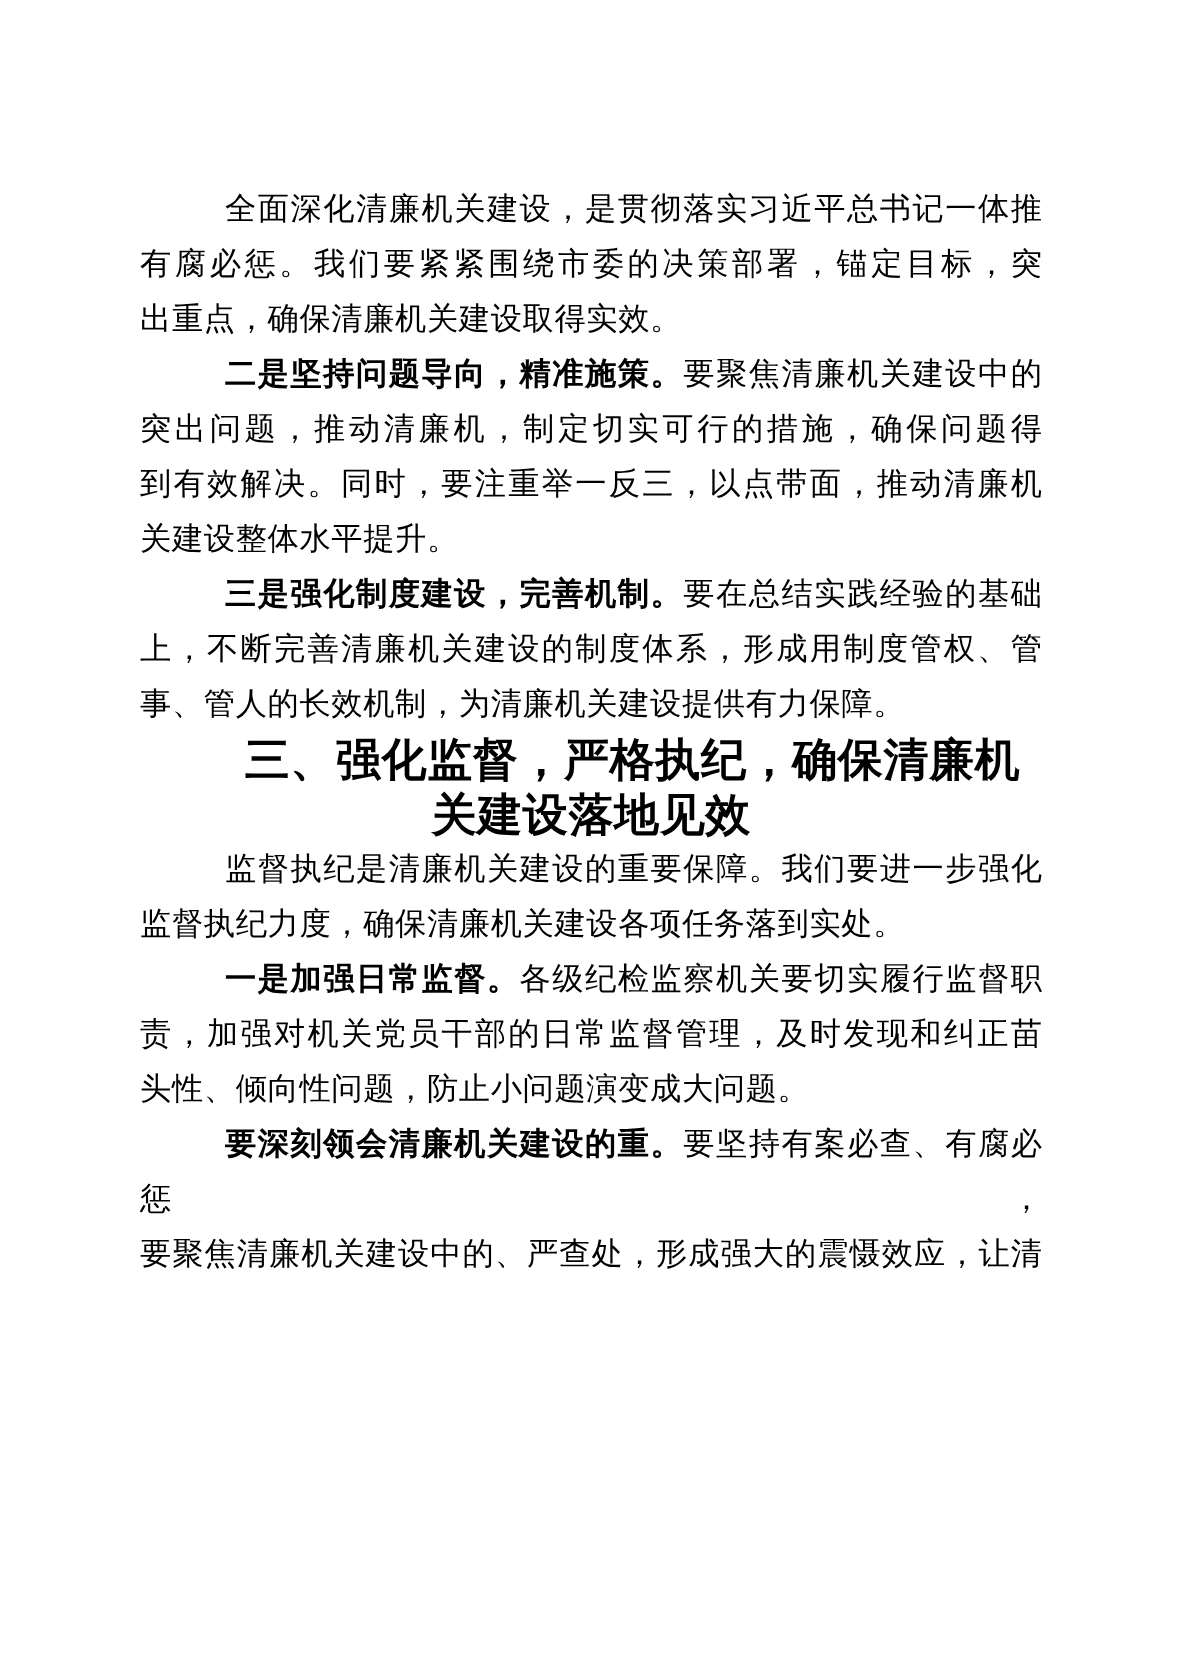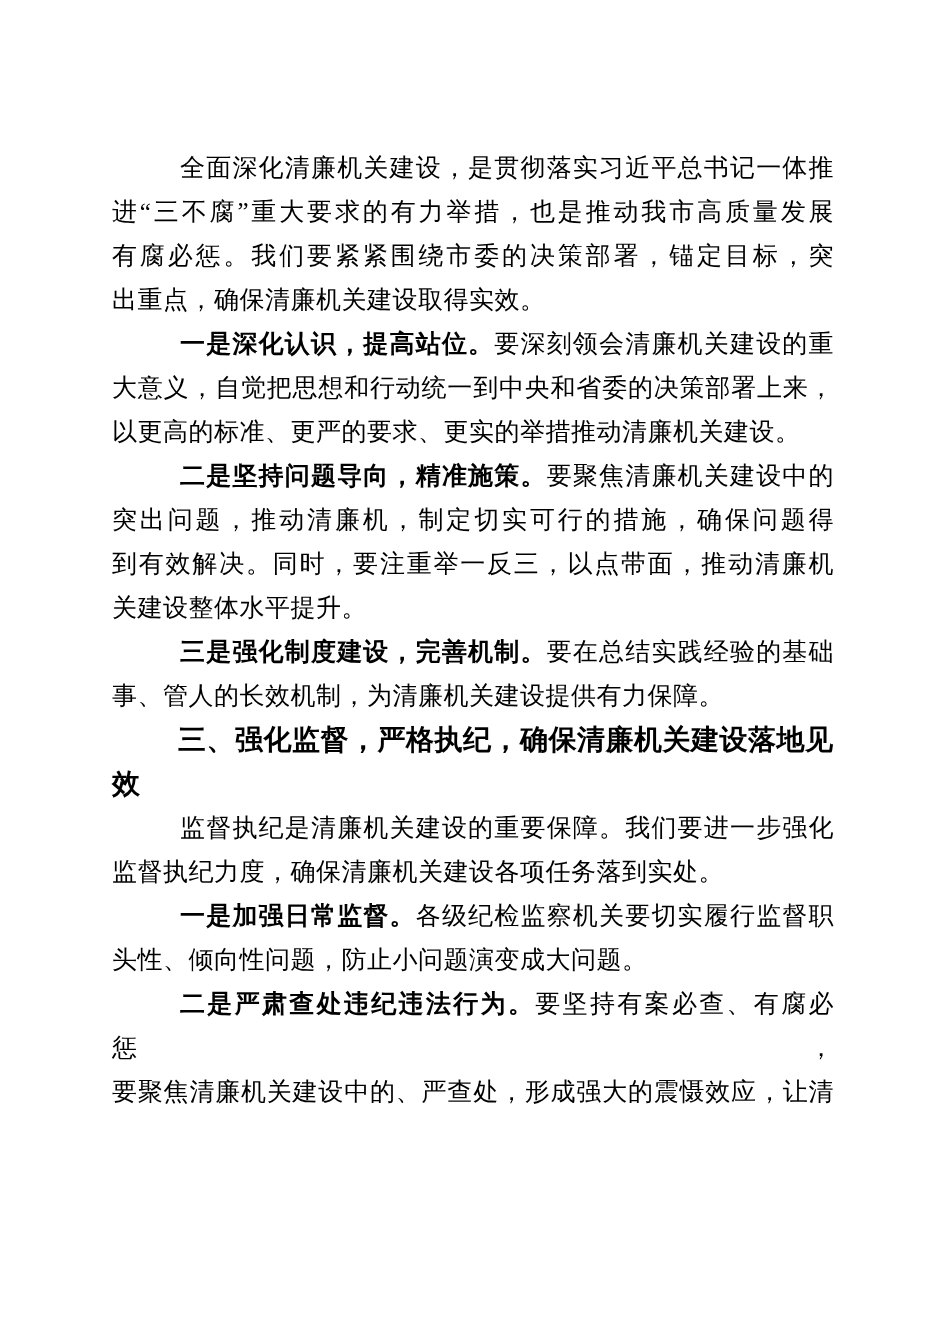--- a/index.html
+++ b/index.html
@@ -49,70 +49,66 @@
   .ln.indent {
     text-indent: 68px;
   }
   .lead {
     font-weight: 700;
   }
   .heading {
     display: block;
     font-family: "Liberation Sans", "DejaVu Sans", sans-serif;
     font-weight: 700;
-    font-size: 28px;
+    font-size: 36px;
     line-height: 44px;
     text-indent: 66px;
-    text-align: left;
+    text-align: center;
     color: #000000;
     letter-spacing: 0.5px;
   }
 </style>
 </head>
 <body>
 
 <div class="page">
   <div class="doc">
 
     <div class="para">
       <span class="ln indent">全面深化清廉机关建设，是贯彻落实习近平总书记一体推</span>
-      <span class="ln">进“三不腐”重大要求的有力举措，也是推动我市高质量发展</span>
       <span class="ln">有腐必惩。我们要紧紧围绕市委的决策部署，锚定目标，突</span>
       <span class="ln end">出重点，确保清廉机关建设取得实效。</span>
     </div>
 
-    <div class="para">
-      <span class="ln indent"><b class="lead">一是深化认识，提高站位。</b><span>要深刻领会清廉机关建设的重</span></span>
-      <span class="ln">大意义，自觉把思想和行动统一到中央和省委的决策部署上来，</span>
-      <span class="ln end">以更高的标准、更严的要求、更实的举措推动清廉机关建设。</span>
-    </div>
 
     <div class="para">
       <span class="ln indent"><b class="lead">二是坚持问题导向，精准施策。</b><span>要聚焦清廉机关建设中的</span></span>
       <span class="ln">突出问题，推动清廉机，制定切实可行的措施，确保问题得</span>
       <span class="ln">到有效解决。同时，要注重举一反三，以点带面，推动清廉机</span>
       <span class="ln end">关建设整体水平提升。</span>
     </div>
 
     <div class="para">
       <span class="ln indent"><b class="lead">三是强化制度建设，完善机制。</b><span>要在总结实践经验的基础</span></span>
+      <span class="ln">上，不断完善清廉机关建设的制度体系，形成用制度管权、管</span>
       <span class="ln end">事、管人的长效机制，为清廉机关建设提供有力保障。</span>
     </div>
 
     <div class="heading">三、强化监督，严格执纪，确保清廉机关建设落地见效</div>
 
     <div class="para">
       <span class="ln indent">监督执纪是清廉机关建设的重要保障。我们要进一步强化</span>
       <span class="ln end">监督执纪力度，确保清廉机关建设各项任务落到实处。</span>
     </div>
 
     <div class="para">
       <span class="ln indent"><b class="lead">一是加强日常监督。</b><span>各级纪检监察机关要切实履行监督职</span></span>
+      <span class="ln">责，加强对机关党员干部的日常监督管理，及时发现和纠正苗</span>
       <span class="ln end">头性、倾向性问题，防止小问题演变成大问题。</span>
     </div>
 
     <div class="para">
-      <span class="ln indent"><b class="lead">二是严肃查处违纪违法行为。</b><span>要坚持有案必查、有腐必惩，</span></span>
+      <span class="ln indent"><b class="lead">要深刻领会清廉机关建设的重。</b><span>要坚持有案必查、有腐必惩，</span></span>
       <span class="ln">要聚焦清廉机关建设中的、严查处，形成强大的震慑效应，让清</span>
     </div>
 
   </div>
 </div>
 
 </body></html>

